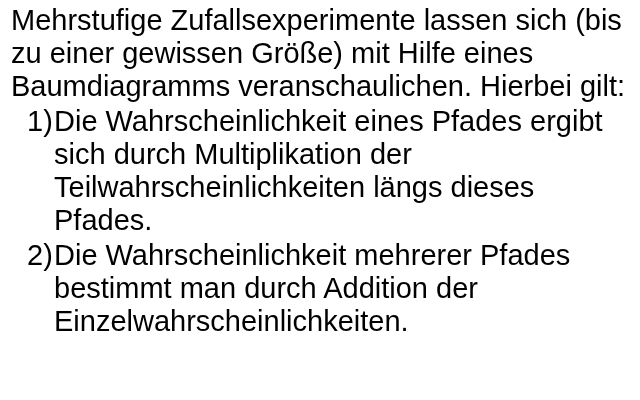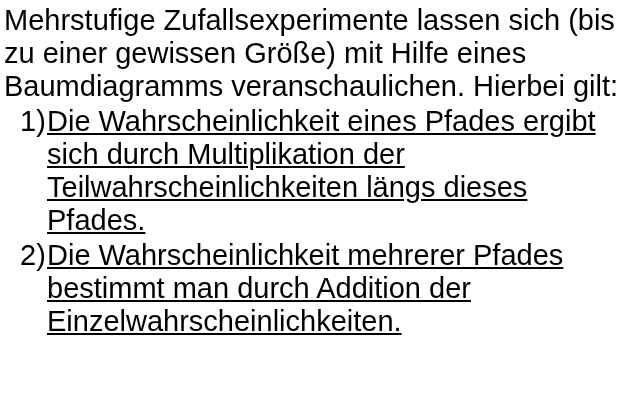--- a/index.html
+++ b/index.html
@@ -9,21 +9,21 @@
   body {
     width: 640px;
     height: 400px;
     background: #ffffff;
     overflow: hidden;
   }
   .slide {
     box-sizing: border-box;
     width: 640px;
     height: 400px;
-    padding: 4px 7px 0 4px;
+    padding: 4px 7px 0 11px;
     font-family: "Liberation Sans", sans-serif;
     font-size: 29px;
     line-height: 33px;
     color: #000000;
     background: #ffffff;
   }
   .intro {
     margin: 0 0 2px 0;
     white-space: pre-line;
   }
@@ -37,21 +37,20 @@
     padding-left: 16px;
     margin: 0 0 2px 0;
   }
   .marker {
     flex: 0 0 27px;
     width: 27px;
   }
   .item-text {
     flex: 1 1 auto;
     white-space: pre-line;
-    text-decoration: underline;
   }
 </style>
 </head>
 <body>
 
 <div class="slide">
   <p class="intro">Mehrstufige Zufallsexperimente lassen sich (bis
 zu einer gewissen Größe) mit Hilfe eines
 Baumdiagramms veranschaulichen. Hierbei gilt:</p>
 

